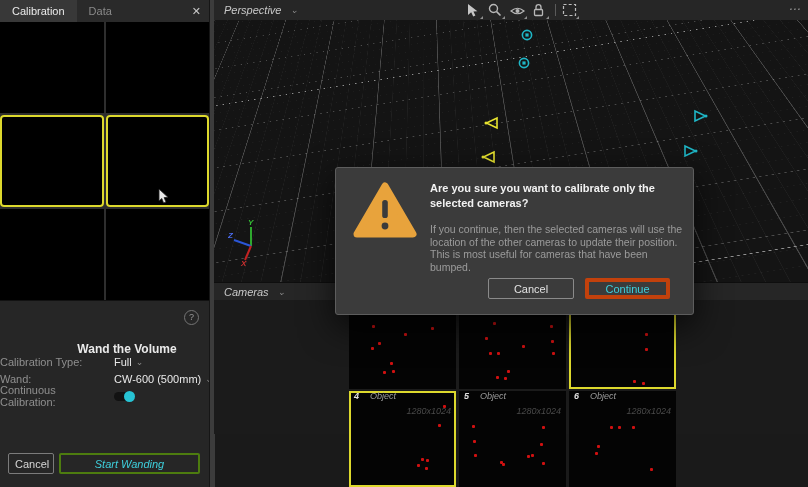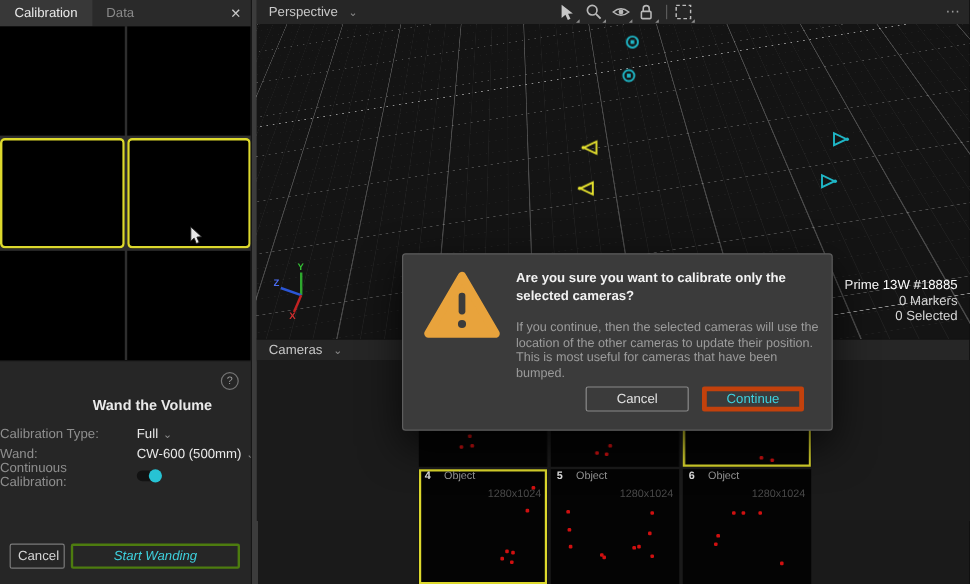--- a/index.html
+++ b/index.html
@@ -12,38 +12,38 @@
   .tab{padding:0 12px;font-size:11px;color:#8a8a8a;display:flex;align-items:center;}
   .tab.active{background:#383838;color:#eaeaea;}
   .tab-close{margin-left:auto;padding:0 8px;color:#c9c9c9;font-size:11px;display:flex;align-items:center;}
   .preview-grid{position:absolute;top:22px;left:0;width:209px;height:278px;display:grid;
                 grid-template-columns:1fr 1fr;grid-template-rows:1fr 1fr 1fr;gap:2px;background:#2e2e2e;}
   .ptile{background:#000;position:relative;}
   .ptile.sel{box-shadow:inset 0 0 0 2px #ddd92d;border-radius:4px;}
   .wand-section{position:absolute;top:300px;left:0;width:209px;bottom:0;background:#262626;border-top:1px solid #121212;}
   .help{position:absolute;top:9px;right:10px;width:13px;height:13px;border:1px solid #757575;border-radius:50%;
         color:#9a9a9a;font-size:9px;line-height:13px;text-align:center;}
-  .section-title{margin:0;position:absolute;top:30px;left:0;right:0;text-align:center;font-size:12px;
+  .section-title{margin:0;position:absolute;top:41px;left:0;right:0;text-align:center;font-size:12px;
                  color:#eaeaea;font-weight:bold;padding-left:45px;}
   .field-rows{position:absolute;top:52px;left:0;right:0;}
   .frow{display:flex;align-items:center;height:17px;font-size:11px;}
   .flabel{width:108px;text-align:left;color:#8f8f8f;flex:none;margin-right:6px;}
   .fvalue{color:#e9e9e9;white-space:nowrap;}
   .caret{color:#8a8a8a;font-size:9px;margin-left:4px;}
   .toggle{width:19px;height:9px;background:#121212;border-radius:5px;position:relative;margin-top:1px;}
   .toggle .dot{position:absolute;right:-2px;top:-1px;width:11px;height:11px;border-radius:50%;background:#27c3d4;}
   .btn{position:absolute;bottom:13px;height:21px;background:transparent;border-radius:2px;font-size:11px;
        font-family:"Liberation Sans",sans-serif;}
   .btn.ghost{left:8px;width:46px;border:1px solid #7b7b7b;color:#d6d6d6;}
   .btn.accent{left:59px;right:9px;border:2px solid #4d7c0f;color:#3ed0dd;font-style:italic;}
 
   .splitter{position:absolute;left:209px;top:0;width:5px;height:487px;background:#3c3c3c;border-left:1px solid #161616;}
 
   
-  .viewport{position:absolute;left:214px;top:0;right:0;height:434px;background:#141414;}
+  .viewport{position:absolute;left:214px;top:0;right:0;height:434px;background:#141414;font-style:italic;}
   .vp-header{position:absolute;top:0;left:0;right:0;height:20px;background:#262626;border-bottom:1px solid #0e0e0e;}
   .view-sel{position:absolute;left:10px;top:0;height:20px;display:flex;align-items:center;gap:5px;
             font-size:11px;color:#c9c9c9;}
   .vp-tools{position:absolute;left:252px;top:0;height:20px;display:flex;align-items:center;}
   .tool{width:15px;height:15px;position:relative;margin-right:7px;}
   .tool::after{content:"";position:absolute;right:-2px;bottom:-1px;border-left:3px solid transparent;border-bottom:3px solid #8f8f8f;}
   .tdiv{width:1px;height:12px;background:#5a5a5a;margin:0 6px 0 1px;}
   .overflow{position:absolute;right:7px;top:0;height:20px;line-height:19px;color:#9a9a9a;font-size:12px;letter-spacing:1px;}
 
   .vp3d{position:absolute;top:20px;left:0;right:0;height:262px;overflow:hidden;background:#141414;}
@@ -67,21 +67,21 @@
   .ctile{position:absolute;background:#040404;}
   .ctile.sel{box-shadow:inset 0 0 0 2px #ddd92d;}
   .clabel{position:absolute;top:0;left:0;right:0;height:11px;font-size:9px;display:flex;line-height:11px;}
   .cnum{color:#e0e0e0;margin-left:5px;font-weight:bold;}
   .cname{color:#9a9a9a;margin-left:11px;}
   .cres{color:#4a4a4a;margin:15px 5px 0 auto;}
   .mdot{position:absolute;width:3px;height:3px;background:#d01010;border-radius:1px;}
 
   
   .dialog{position:absolute;left:335px;top:167px;width:357px;height:146px;background:#3b3b3b;
-          border:1px solid #5d5d5d;border-radius:3px;box-shadow:0 12px 34px rgba(0,0,0,.7);z-index:20;margin-top:44px;}
+          border:1px solid #5d5d5d;border-radius:3px;box-shadow:0 12px 34px rgba(0,0,0,.7);z-index:20;}
   .dlg-icon{position:absolute;left:16px;top:13px;}
   .dlg-title{position:absolute;left:94px;top:13px;width:258px;margin:0;font-size:11px;font-weight:bold;
              color:#f2f2f2;line-height:1.35;}
   .dlg-body{position:absolute;left:94px;top:55px;width:258px;margin:0;font-size:10.5px;color:#9b9b9b;line-height:12.5px;}
   .dlg-btn{position:absolute;top:110px;height:21px;background:transparent;border-radius:2px;font-size:11px;
            font-family:"Liberation Sans",sans-serif;}
   .dlg-cancel{left:152px;width:86px;border:1px solid #8a8a8a;color:#e2e2e2;}
   .dlg-continue{left:249px;width:85px;border:4px solid #c2410c;color:#3ed0dd;}
 
   .pcursor{position:absolute;left:158px;top:188px;z-index:30;}
@@ -170,25 +170,20 @@
           </div>
       </div>
       <svg class="axis" width="42" height="48" viewBox="0 0 42 48">
         <line x1="23" y1="28" x2="23" y2="9" stroke="#2ea82e" stroke-width="2"></line>
         <line x1="23" y1="28" x2="6" y2="22" stroke="#2b56d6" stroke-width="2"></line>
         <line x1="23" y1="28" x2="17" y2="42" stroke="#c22222" stroke-width="2"></line>
         <text x="20" y="7" fill="#35c035" font-size="8" font-weight="bold">Y</text>
         <text x="0" y="20" fill="#4b6cf0" font-size="8" font-weight="bold">Z</text>
         <text x="13" y="48" fill="#d03030" font-size="8" font-weight="bold">X</text>
       </svg>
-      <div class="hud">
-        <div class="l1">Prime 13W #18885</div>
-        <div>0 Markers</div>
-        <div>0 Selected</div>
-      </div>
     <div class="cam3d" style="left: 306px; top: 8px;"><svg width="14" height="14" viewBox="0 0 14 14">
             <circle cx="7" cy="7" r="4.6" fill="none" stroke="#1fb6c6" stroke-width="1.6"></circle>
             <rect x="5.4" y="5.4" width="3.2" height="3.2" fill="#1fb6c6"></rect>
           </svg></div>
         <div class="cam3d" style="left: 303px; top: 36px;"><svg width="14" height="14" viewBox="0 0 14 14">
             <circle cx="7" cy="7" r="4.6" fill="none" stroke="#1fb6c6" stroke-width="1.6"></circle>
             <rect x="5.4" y="5.4" width="3.2" height="3.2" fill="#1fb6c6"></rect>
           </svg></div>
         <div class="cam3d" style="left: 268px; top: 96px;"><svg width="18" height="14" viewBox="0 0 18 14">
             <path d="M15 2 L15 12 L4.5 7 Z" fill="none" stroke="#e8e42f" stroke-width="1.6"></path>

